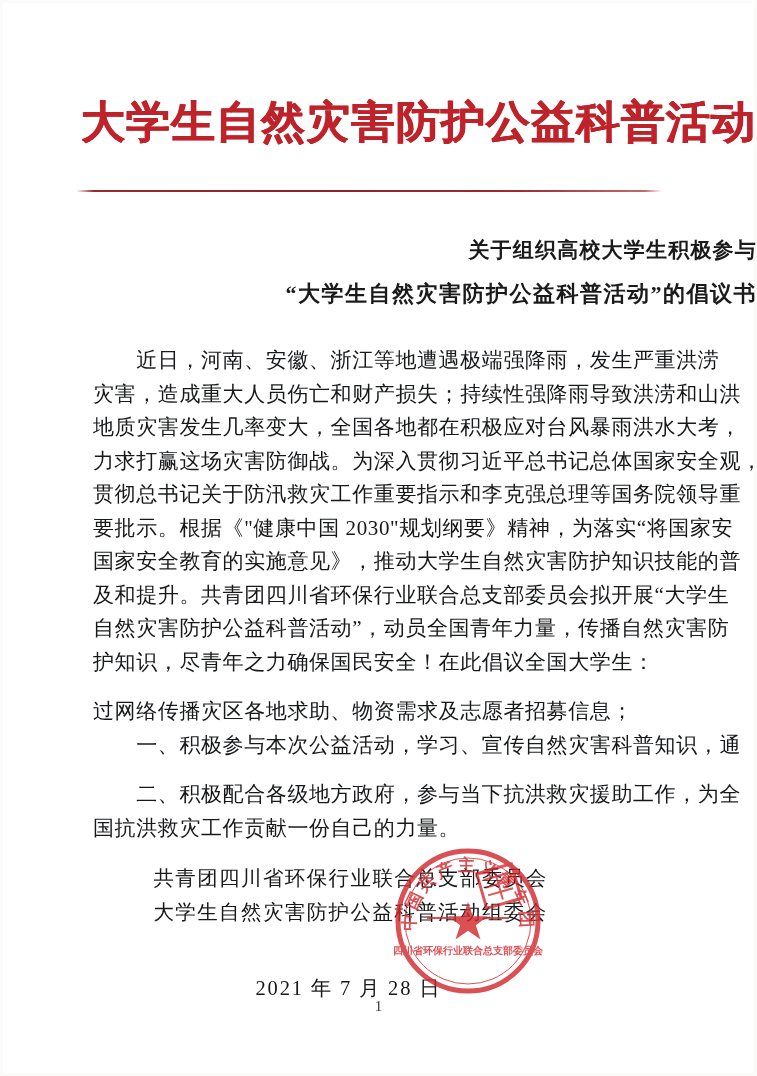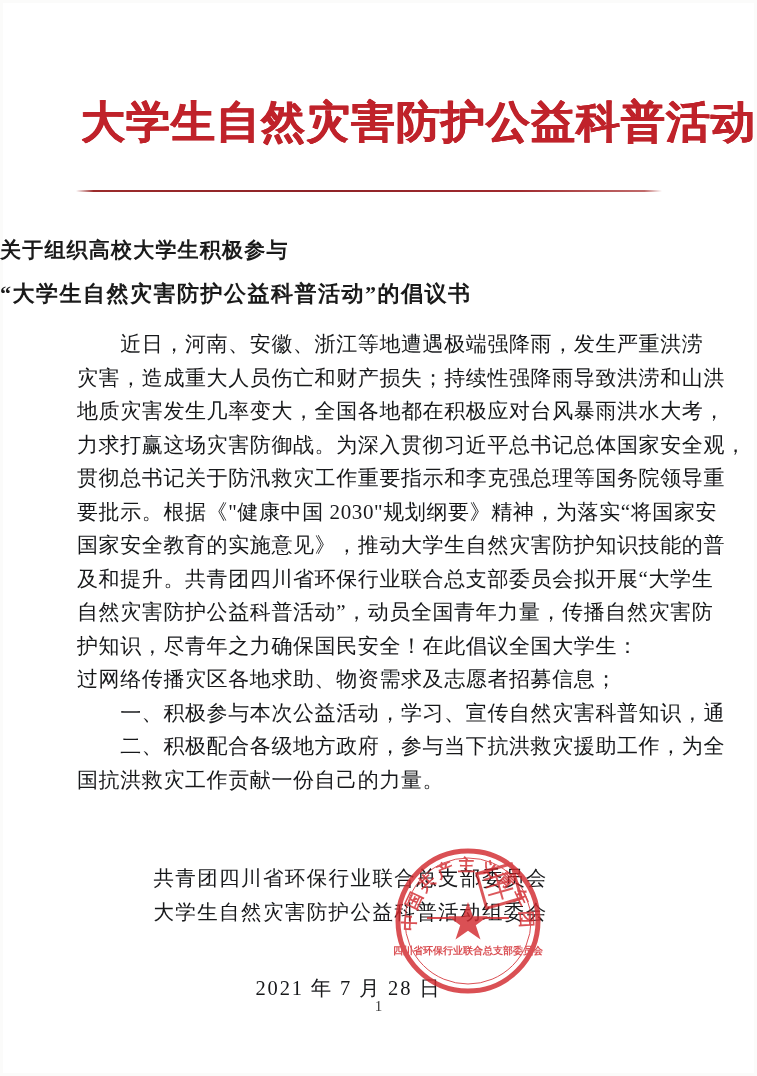--- a/index.html
+++ b/index.html
@@ -49,21 +49,21 @@
     height: 2px;
     background: linear-gradient(to right, #ffffff 0%, #9b2b2b 3%, #8e2327 40%, #a02a2e 75%, #c06a6a 97%, #ffffff 100%);
   }
 
   
   .subtitle-block {
     position: absolute;
     left: 0;
     top: 228px;
     width: 757px;
-    text-align: left;
+    text-align: right;
     color: #1a1a1a;
   }
   .subtitle-line {
     font-family: "Liberation Serif", "DejaVu Serif", serif;
     font-weight: bold;
     font-size: 21px;
     line-height: 44px;
     letter-spacing: 1.2px;
     white-space: nowrap;
   }
@@ -82,21 +82,21 @@
   }
   .body-line {
     font-family: "Liberation Serif", "DejaVu Serif", serif;
     font-size: 21px;
     line-height: 33.5px;
     letter-spacing: 0.6px;
     color: #17181a;
     white-space: pre;
   }
   .body-para {
-    margin: 0;
+    margin: 16px;
   }
 
   
   .sign-block {
     position: absolute;
     left: 0;
     top: 862px;
     width: 757px;
     color: #17181a;
   }

